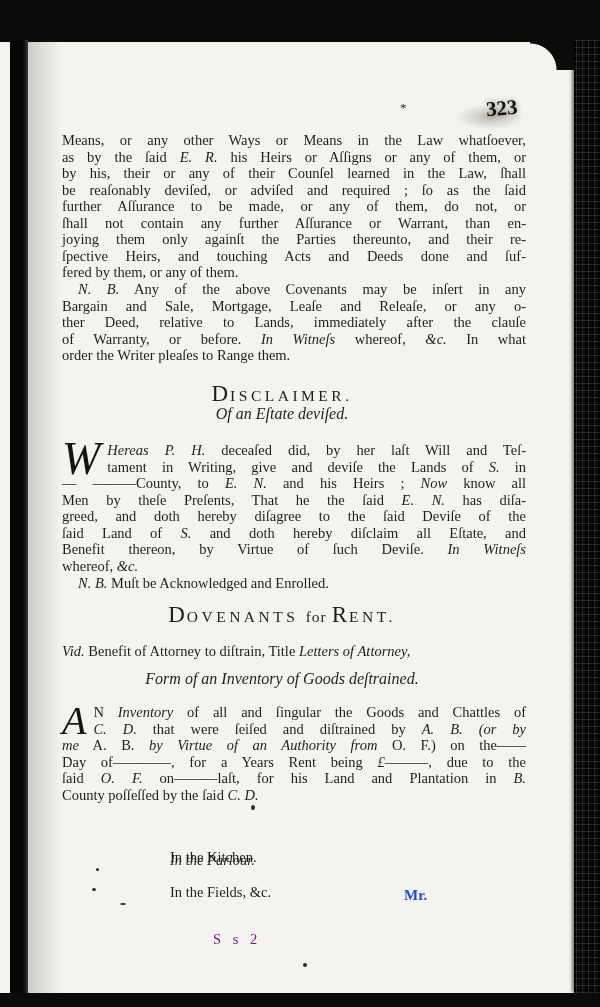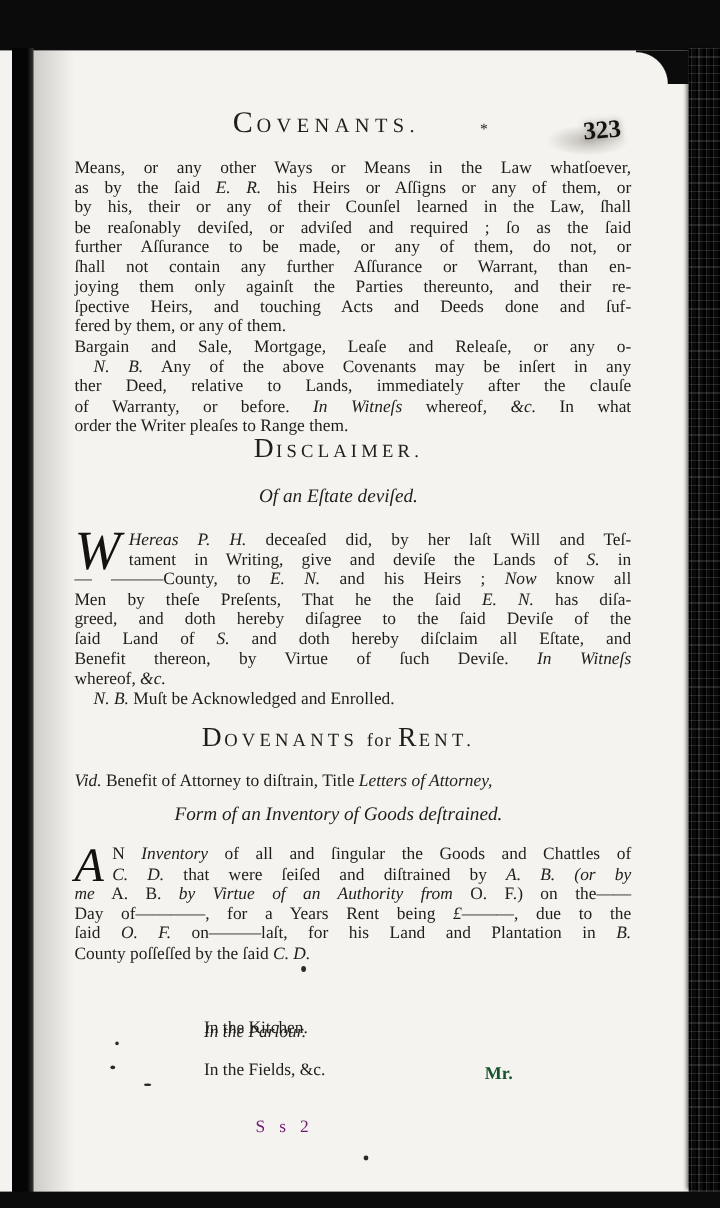--- a/index.html
+++ b/index.html
@@ -39,62 +39,59 @@
   .subhead{font-size:16px;}
   .dropcap{float:left;font-style:italic;font-size:46px;line-height:34px;height:33px;
            margin:0 7px 0 0;color:#15130f;}
 
   .page-number{position:absolute;left:486px;top:96px;font-size:21px;font-weight:bold;
       transform:rotate(-5deg);color:#14120e;text-shadow:0 0 5px rgba(70,65,55,.55);}
   .smudge{position:absolute;left:455px;top:104px;width:70px;height:26px;
       background:radial-gradient(ellipse at center, rgba(90,85,70,.35), rgba(90,85,70,0) 70%);}
   .star{position:absolute;left:400px;top:100px;font-size:13px;color:#2a2824;}
   .sig{position:absolute;left:213px;top:931px;font-size:14.5px;color:#701a75;letter-spacing:4px;}
-  .catch{position:absolute;left:404px;top:887px;font-size:15px;font-weight:bold;color:#14532d;}
+  .catch{position:absolute;left:404px;top:887px;font-size:15px;font-weight:bold;color:#1d4ed8;}
   .speck{position:absolute;background:#2b2925;border-radius:50%;}
 </style>
 </head>
 <body>
 
 <div class="scan">
 
   <div class="bar-top"></div>
   <div class="strip-left"></div>
   <div class="strip-right"></div>
   <div class="corner-tr"></div>
   <div class="bar-bottom"></div>
   <div class="paper-shadow"></div>
 
-  <div class="block center head-large" style="top:93px;width:420px;">
-      <div class="line nj"><span class="cap1">C</span><span class="caps">OVENANTS.</span></div>
-    </div>
   <div class="smudge"></div>
   <div class="page-number">323</div>
   <div class="star">*</div>
 
   <div class="block" style="top:132px;">
       <div class="line"><span>Means, or any other Ways or Means in the Law whatſoever,</span></div>
       <div class="line"><span>as by the ſaid </span><span class="it">E. R.</span><span> his Heirs or Aſſigns or any of them, or</span></div>
       <div class="line"><span>by his, their or any of their Counſel learned in the Law, ſhall</span></div>
       <div class="line"><span>be reaſonably deviſed, or adviſed and required ; ſo as the ſaid</span></div>
       <div class="line"><span>further Aſſurance to be made, or any of them, do not, or</span></div>
       <div class="line"><span>ſhall not contain any further Aſſurance or Warrant, than en-</span></div>
       <div class="line"><span>joying them only againſt the Parties thereunto, and their re-</span></div>
       <div class="line"><span>ſpective Heirs, and touching Acts and Deeds done and ſuf-</span></div>
       <div class="line nj"><span>fered by them, or any of them.</span></div>
     </div>
   <div class="block" style="top:281px;">
+      <div class="line ind"><span class="it">N. B.</span><span> Any of the above Covenants may be inſert in any</span></div>
       <div class="line"><span>Bargain and Sale, Mortgage, Leaſe and Releaſe, or any o-</span></div>
-      <div class="line ind"><span class="it">N. B.</span><span> Any of the above Covenants may be inſert in any</span></div>
       <div class="line"><span>ther Deed, relative to Lands, immediately after the clauſe</span></div>
       <div class="line"><span>of Warranty, or before. </span><span class="it">In Witneſs</span><span> whereof, </span><span class="it">&amp;c.</span><span> In what</span></div>
       <div class="line nj"><span>order the Writer pleaſes to Range them.</span></div>
     </div>
 
-  <div class="block center" style="top:364px;width:440px;">
+  <div class="block center" style="top:384px;width:440px;">
       <div class="line nj"><span class="cap1">D</span><span class="caps">ISCLAIMER.</span></div>
     </div>
   <div class="block center subhead" style="top:406px;width:440px;">
       <div class="line nj"><span class="it">Of an Eſtate deviſed.</span></div>
     </div>
 
   <div class="block" style="top:442px;">
     <span class="dropcap">W</span>
     <div>
         <div class="line"><span class="it">Hereas</span><span> </span><span class="it">P. H.</span><span> deceaſed did, by her laſt Will and Teſ-</span></div>

